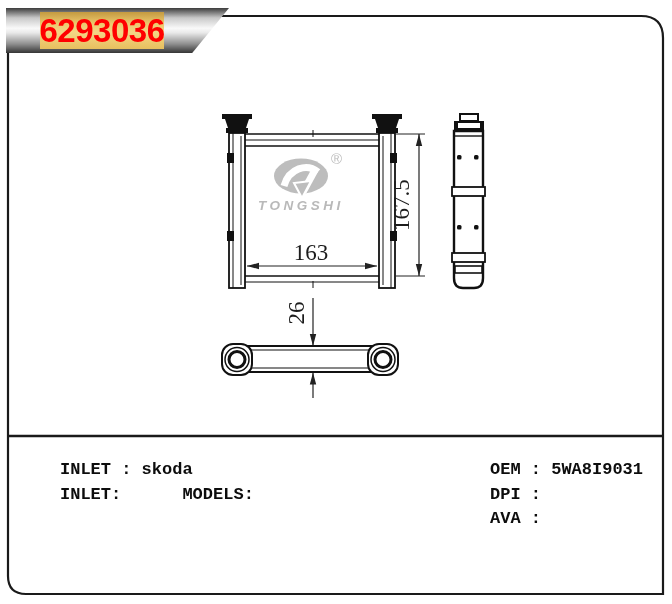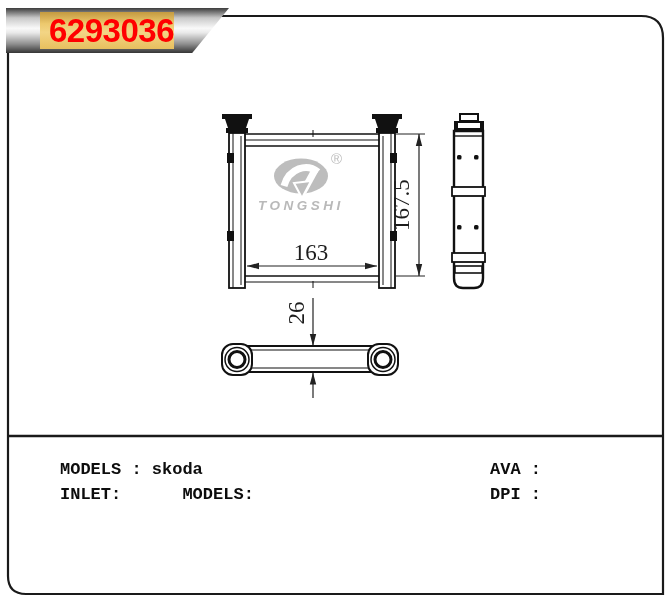--- a/index.html
+++ b/index.html
@@ -8,23 +8,23 @@
     font-family:"Liberation Sans",sans-serif;
   }
   svg text{user-select:none;}
   
   .ribbon{
     position:absolute;left:6px;top:8px;width:223px;height:45px;
     clip-path:polygon(0 0,100% 0,83.5% 100%,0 100%);
     background:linear-gradient(180deg,#3c3c3c 0%,#c9c9c9 22%,#f9f9f9 45%,#e9e9e9 55%,#8f8f8f 80%,#353535 100%);
   }
   .plate{
-    position:absolute;left:34px;top:4px;width:134px;height:37px;
+    position:absolute;left:34px;top:4px;width:124px;height:37px;
     background:linear-gradient(180deg,#c49a40 0%,#edc96e 32%,#f3d585 55%,#e7bf5e 100%);
-    display:flex;align-items:center;justify-content:flex-end;
+    display:flex;align-items:center;justify-content:center;
   }
   .part-number{
     font-family:"Liberation Sans",sans-serif;font-size:33px;font-weight:700;
     color:#ff0000;letter-spacing:-0.5px;line-height:1;
   }
   
   .specs{
     position:absolute;left:0;top:458px;width:672px;
     font-family:"Liberation Mono",monospace;font-weight:700;font-size:17px;
     color:#0d0d0d;
@@ -146,22 +146,23 @@
   </svg>
 
   <div class="ribbon">
     <div class="plate">
       <span class="part-number">6293036</span>
     </div>
   </div>
 
   <div class="specs">
     <div class="specs-left">
-      <div class="spec-row">MODELS : skoda</div>
+      <div class="spec-row">INLET : skoda</div>
       <div class="spec-row">INLET:      MODELS:</div>
     </div>
     <div class="specs-right">
+      <div class="spec-row">OEM : 5WA8I9031</div>
+      <div class="spec-row">DPI :</div>
       <div class="spec-row">AVA :</div>
-      <div class="spec-row">DPI :</div>
     </div>
   </div>
 
 </div>
 
 </body></html>

